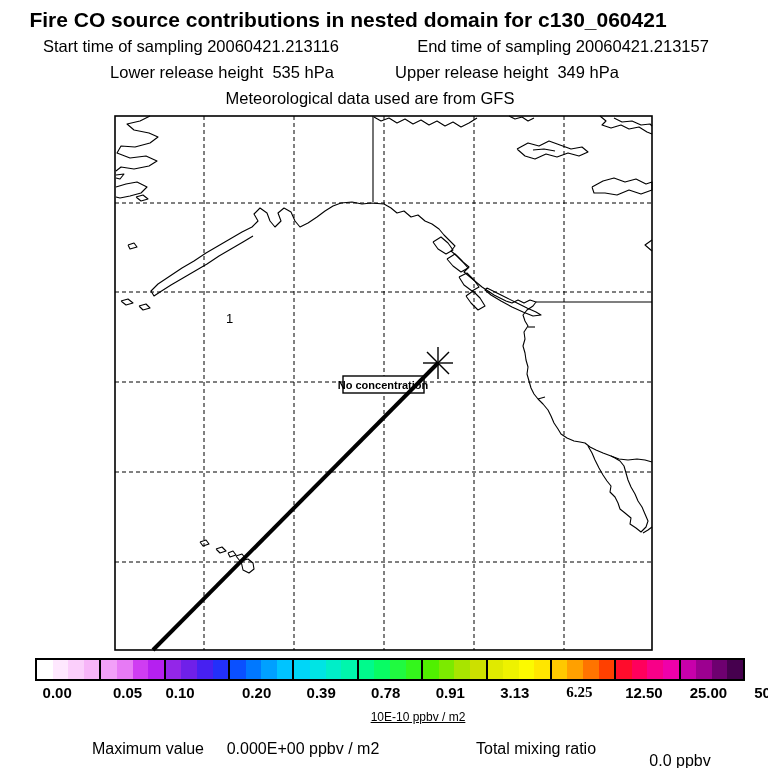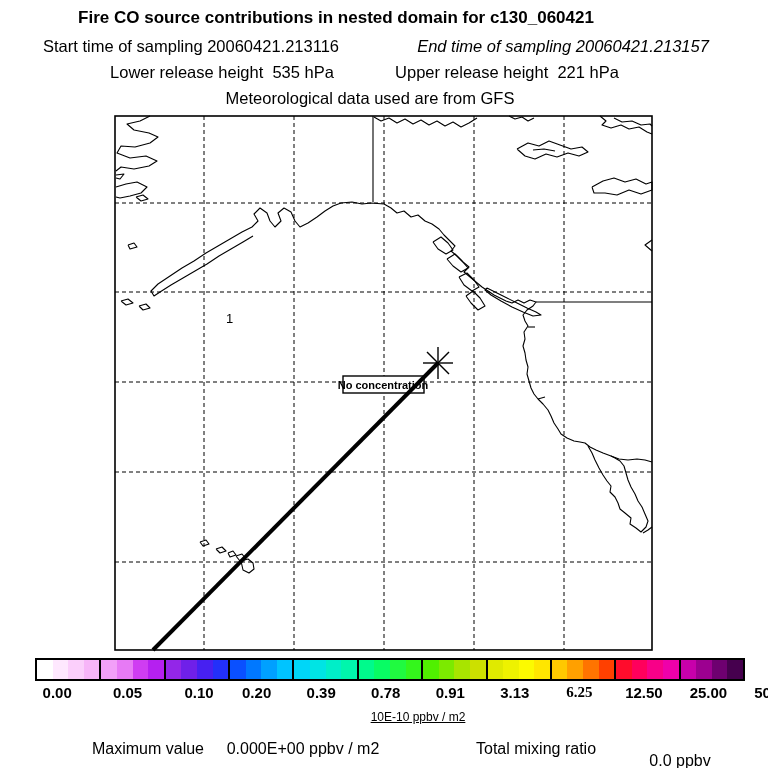--- a/index.html
+++ b/index.html
@@ -1,21 +1,21 @@
 <!DOCTYPE html>
 <html><head>
 <meta charset="utf-8">
 <style>
   html,body{margin:0;padding:0;background:#fff;}
   body{width:768px;height:768px;position:relative;font-family:"Liberation Sans",sans-serif;color:#000;overflow:hidden;}
   .hspan{position:absolute;transform:translateX(-50%);white-space:pre;}
-  #title{top:8px;left:336px;font-size:17px;font-weight:bold;}
+  #title{top:8px;left:348px;font-size:21px;font-weight:bold;}
   .sub{font-size:16.5px;}
   #start-time{top:37px;left:191px;}
-  #end-time{top:37px;left:563px;font-style:italic;}
+  #end-time{top:37px;left:563px;}
   #lower-release{top:63px;left:222px;}
   #upper-release{top:63px;left:507px;}
   #met-line{top:89px;left:370px;}
   #map-svg{position:absolute;left:0;top:0;}
   #colorbar{position:absolute;left:35px;top:658px;width:710px;height:23px;border:2px solid #000;box-sizing:border-box;display:flex;}
   .cb-block{flex:1;display:flex;border-left:2px solid #000;}
   .cb-block:first-child{border-left:none;}
   .cb-cell{flex:1;}
   .cb-label{position:absolute;transform:translateX(-50%);font-size:15px;font-weight:bold;white-space:pre;margin-left:28px;}
   #cb-labels{position:absolute;left:0;top:684px;width:768px;height:18px;}
@@ -26,21 +26,21 @@
   #tmr-label{left:536px;}
   #tmr-value{left:680px;margin-top:12px;}
 </style>
 </head>
 <body>
 
 <div id="title" class="hspan">Fire CO source contributions in nested domain for c130_060421</div>
 <div id="start-time" class="hspan sub">Start time of sampling 20060421.213116</div>
 <div id="end-time" class="hspan sub">End time of sampling 20060421.213157</div>
 <div id="lower-release" class="hspan sub">Lower release height  535 hPa</div>
-<div id="upper-release" class="hspan sub">Upper release height  221 hPa</div>
+<div id="upper-release" class="hspan sub">Upper release height  349 hPa</div>
 <div id="met-line" class="hspan sub">Meteorological data used are from GFS</div>
 
 <svg id="map-svg" width="768" height="768" viewBox="0 0 768 768">
 
   <rect x="115" y="116" width="537" height="534" fill="none" stroke="#000" stroke-width="1.6"></rect>
 
   <g stroke="#000" stroke-width="1" stroke-dasharray="4 3">
     <line x1="204" y1="116" x2="204" y2="650"></line>
     <line x1="294" y1="116" x2="294" y2="650"></line>
     <line x1="384" y1="116" x2="384" y2="650"></line>
@@ -170,21 +170,21 @@
     <div class="cb-block">
       <div class="cb-cell" style="background: rgb(200, 0, 171);"></div>
       <div class="cb-cell" style="background: rgb(156, 0, 144);"></div>
       <div class="cb-cell" style="background: rgb(110, 0, 112);"></div>
       <div class="cb-cell" style="background: rgb(70, 0, 78);"></div>
     </div>
   </div>
 <div id="cb-labels">
     <span class="cb-label" style="left: 35px; transform: translateX(-70%);">0.00</span>
     <span class="cb-label" style="left: 99.5455px;">0.05</span>
-    <span class="cb-label" style="left: 171px;">0.10</span>
+    <span class="cb-label" style="left: 152px;">0.10</span>
     <span class="cb-label" style="left: 228.636px;">0.20</span>
     <span class="cb-label" style="left: 293.182px;">0.39</span>
     <span class="cb-label" style="left: 357.727px;">0.78</span>
     <span class="cb-label" style="left: 422.273px;">0.91</span>
     <span class="cb-label" style="left: 486.818px;">3.13</span>
     <span class="cb-label" style="left: 551.364px; font-family: Liberation Serif, serif;">6.25</span>
     <span class="cb-label" style="left: 615.909px;">12.50</span>
     <span class="cb-label" style="left: 680.455px;">25.00</span>
     <span class="cb-label" style="left: 745px;">50.00</span>
   </div>

